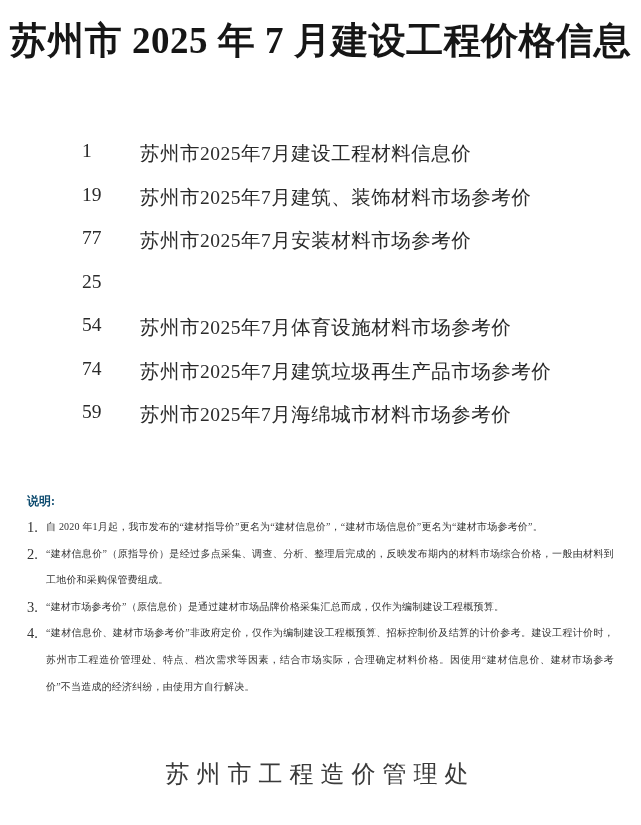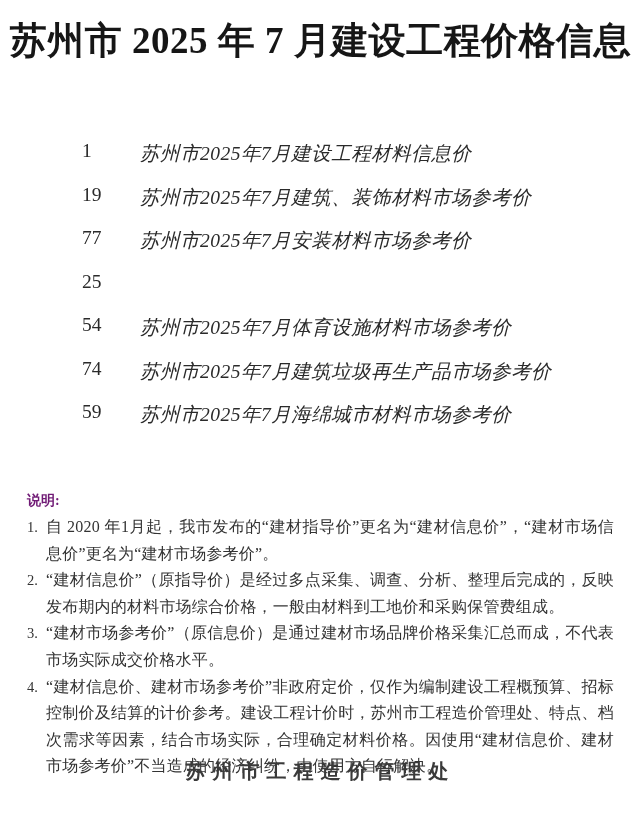--- a/index.html
+++ b/index.html
@@ -42,63 +42,62 @@
     color: #2a2a2a;
   }
   .toc-page {
     width: 58px;
     flex: 0 0 58px;
   }
   .toc-entry {
     flex: 1;
     letter-spacing: 0.5px;
     white-space: nowrap;
-    font-style: italic;
   }
   .notes {
     position: absolute;
     top: 488px;
     left: 27px;
     width: 587px;
   }
   .notes-label {
-    font-size: 14px;
+    font-size: 12px;
     font-weight: bold;
-    color: #701a75;
+    color: #0c4a6e;
     line-height: 26px;
   }
   .note-item {
     display: flex;
     align-items: flex-start;
   }
   .note-num {
     flex: 0 0 19px;
     width: 19px;
     font-size: 14.5px;
     line-height: 26.6px;
     color: #333333;
   }
   .note-text {
     flex: 1;
-    font-size: 16px;
+    font-size: 10px;
     line-height: 26.6px;
     color: #333333;
     text-align: justify;
     letter-spacing: 0.2px;
   }
   .footer-org {
     position: absolute;
     top: 758px;
     left: 0;
     width: 100%;
     text-align: center;
-    font-size: 20px;
+    font-size: 24px;
     letter-spacing: 7px;
     color: #3a3a3a;
-    font-weight: bold;
+    font-weight: normal;
   }
 </style>
 </head>
 <body>
 
 <div class="page">
 
   <div class="doc-title">苏州市 2025 年 7 月建设工程价格信息</div>
 
   <div class="toc">
@@ -136,21 +135,21 @@
     <div class="note-item">
       <span class="note-num">1.</span>
       <div class="note-text">自 2020 年1月起，我市发布的“建材指导价”更名为“建材信息价”，“建材市场信息价”更名为“建材市场参考价”。</div>
     </div>
     <div class="note-item">
       <span class="note-num">2.</span>
       <div class="note-text">“建材信息价”（原指导价）是经过多点采集、调查、分析、整理后完成的，反映发布期内的材料市场综合价格，一般由材料到工地价和采购保管费组成。</div>
     </div>
     <div class="note-item">
       <span class="note-num">3.</span>
-      <div class="note-text">“建材市场参考价”（原信息价）是通过建材市场品牌价格采集汇总而成，不代表市场实际成交价格水平。</div>
+      <div class="note-text">“建材市场参考价”（原信息价）是通过建材市场品牌价格采集汇总而成，仅作为编制建设工程概预算。</div>
     </div>
     <div class="note-item">
       <span class="note-num">4.</span>
       <div class="note-text">“建材信息价、建材市场参考价”非政府定价，仅作为编制建设工程概预算、招标控制价及结算的计价参考。建设工程计价时，苏州市工程造价管理处、特点、档次需求等因素，结合市场实际，合理确定材料价格。因使用“建材信息价、建材市场参考价”不当造成的经济纠纷，由使用方自行解决。</div>
     </div>
   </div>
 
   <div class="footer-org">苏州市工程造价管理处</div>
 
 </div>

